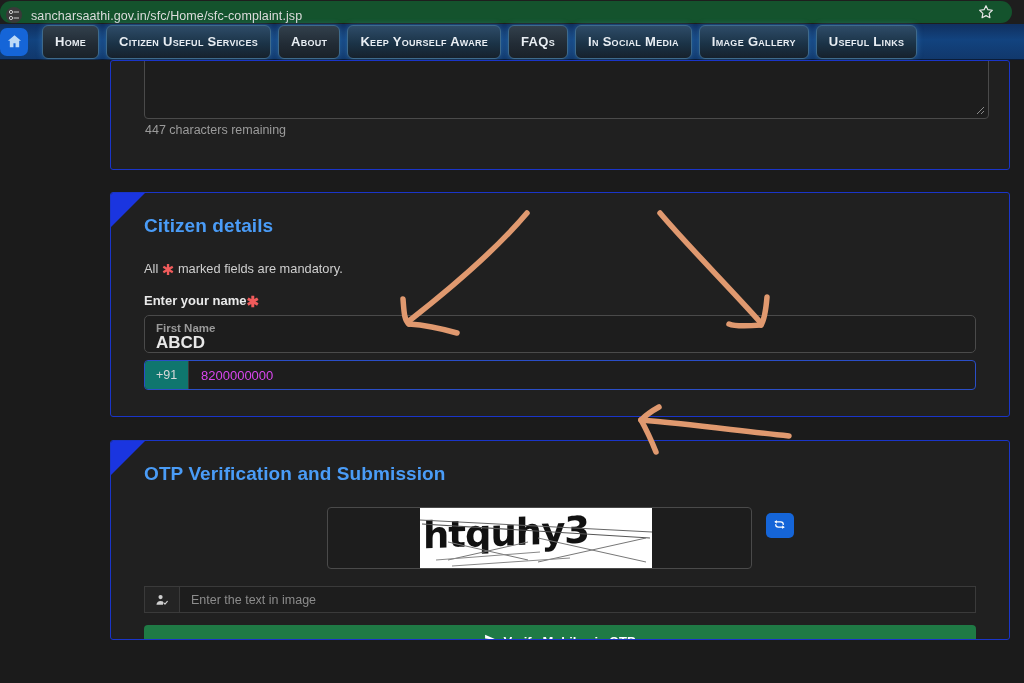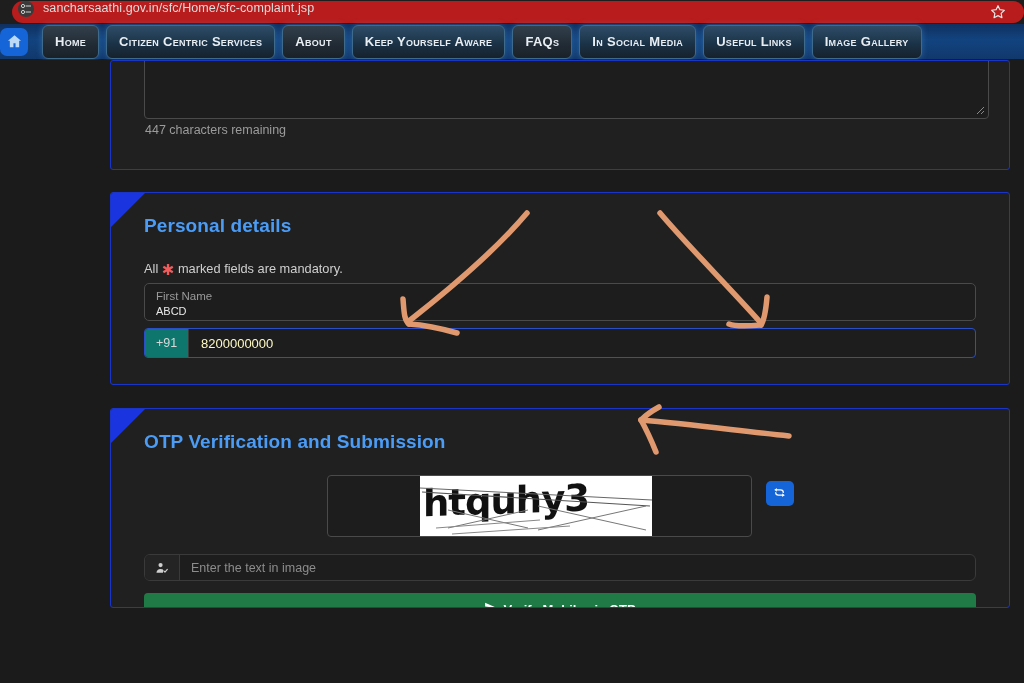--- a/index.html
+++ b/index.html
@@ -11,25 +11,25 @@
   }
 
   
   .browser-bar {
     height: 24px; width: 1024px;
     background: #1e1e1e;
     display: flex; align-items: center;
     position: relative;
   }
   .urlbar-pill {
-    position: absolute; left: 12px; top: 1px;
+    position: absolute; left: 0; top: 1px;
     height: 22px; width: 1012px;
-    background: #b91c1c;
+    background: #14532d;
     border-radius: 11px;
-    display: flex; align-items: flex-start;
+    display: flex; align-items: flex-end;
   }
   .tab-favicon {
     width: 16px; height: 16px; margin-left: 6px;
     border-radius: 50%;
     background: #3a3a3a;
     display: flex; align-items: center; justify-content: center;
     flex: 0 0 auto;
   }
   .tab-favicon svg { display: block; }
   .url-text {
@@ -147,54 +147,54 @@
     color: #cfcfcf;
     font-size: 12.8px;
   }
   .req { color: #f05b5b; font-size: 15px; line-height: 0; vertical-align: middle; }
   .field-label {
     margin-top: 17px;
     color: #eaeaea;
     font-size: 13px;
     font-weight: 700;
   }
-  .name-row { display: flex; gap: 18px; margin-top: 7px; }
+  .name-row { display: flex; gap: 18px; margin-top: 7px; font-weight: bold; }
   .filled-input {
     flex: 1 1 0;
     height: 38px;
     background: #1d1d1d;
     border: 1px solid #4a4a4a;
     border-radius: 5px;
     padding: 3px 11px 0 11px;
     display: flex; flex-direction: column; justify-content: center;
     cursor: text;
   }
   .fi-label { color: #9a9a9a; font-size: 11.5px; line-height: 14px; }
-  .fi-value { color: #e8e8e8; font-size: 11px; line-height: 16px; }
+  .fi-value { color: #e8e8e8; font-size: 17px; line-height: 16px; }
 
   .phone-row {
     display: flex; margin-top: 7px;
     height: 30px;
     border: 1px solid #2a4ec7;
     border-radius: 4px;
     overflow: hidden;
     background: #1d1d1d;
   }
   .cc-box {
     width: 44px;
     background: #0f766e;
     border-right: 1px solid #3b3b3b;
     display: flex; align-items: center; justify-content: center;
     color: #d8d8d8; font-size: 12.5px;
   }
   .phone-input {
     flex: 1 1 auto;
     display: flex; align-items: center;
     padding-left: 12px;
-    color: #fef9c3; font-size: 13px;
+    color: #d946ef; font-size: 13px;
     cursor: text;
   }
 
   
   .card-otp { margin-top: 23px; padding: 22px 0 0 0; height: 200px; }
   .otp-inner { padding-left: 33px; padding-right: 33px; }
   .captcha-row {
     margin-top: 22px;
     display: flex; align-items: center; justify-content: center;
     gap: 14px;
@@ -231,21 +231,21 @@
     display: flex; align-items: center; justify-content: center;
     cursor: pointer;
     align-self: flex-start;
     margin-top: 6px;
   }
   .captcha-input-row {
     margin-top: 17px;
     height: 27px;
     display: flex;
     border: 1px solid #3a3a3a;
-    border-radius: 6px;
+    border-radius: 0;
     background: #1d1d1d;
     overflow: hidden;
   }
   .ci-icon {
     width: 35px;
     border-right: 1px solid #3a3a3a;
     background: #242424;
     display: flex; align-items: center; justify-content: center;
   }
   .ci-field {
@@ -298,27 +298,27 @@
 </div>
 
 <nav class="sitenav">
   <div class="home-tile">
     <svg width="17" height="17" viewBox="0 0 24 24">
       <path d="M12 3.2L2.8 11h2.6v9.2h5.1v-5.6h3v5.6h5.1V11h2.6z" fill="#bcd9f7"></path>
     </svg>
   </div>
   <div class="nav-items">
     <div class="nav-btn plain">Home</div>
-    <div class="nav-btn">Citizen Centric Services</div>
+    <div class="nav-btn">Citizen Useful Services</div>
     <div class="nav-btn plain">About</div>
     <div class="nav-btn">Keep Yourself Aware</div>
     <div class="nav-btn plain">FAQs</div>
     <div class="nav-btn">In Social Media</div>
+    <div class="nav-btn">Image Gallery</div>
     <div class="nav-btn">Useful Links</div>
-    <div class="nav-btn">Image Gallery</div>
   </div>
 </nav>
 
 <div class="page">
   <div class="content-col">
 
     <section class="card card-top">
       <div class="textarea-box">
         <span class="resize-grip">
           <svg width="9" height="9" viewBox="0 0 9 9">
@@ -326,26 +326,29 @@
             <line x1="8" y1="5" x2="5" y2="8" stroke="#8a8a8a" stroke-width="1"></line>
           </svg>
         </span>
       </div>
       <div class="chars-remaining">447 characters remaining</div>
     </section>
 
     <section class="card card-personal">
       <span class="corner"></span>
       <div class="pd-inner">
-        <h2 class="card-title">Personal details</h2>
+        <h2 class="card-title">Citizen details</h2>
 
         <div class="mandatory-note">
           <span>All </span><span class="req">✱</span><span> marked fields are mandatory.</span>
         </div>
 
+        <div class="field-label">
+          <span>Enter your name</span><span class="req">✱</span>
+        </div>
 
         <div class="name-row">
           <div class="filled-input">
             <span class="fi-label">First Name</span>
             <span class="fi-value">ABCD</span>
           </div>
         </div>
 
 
         <div class="phone-row">

